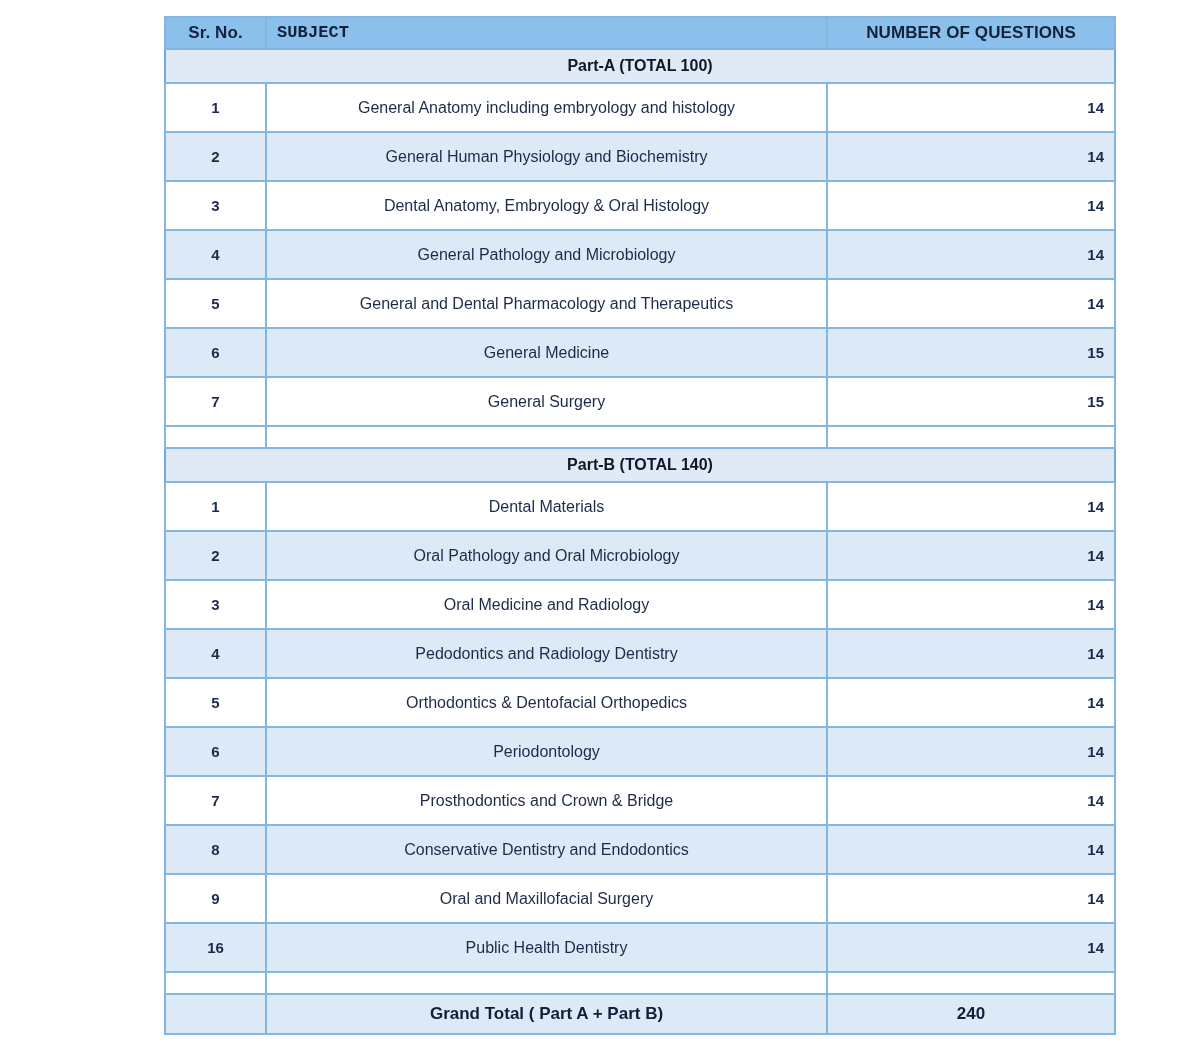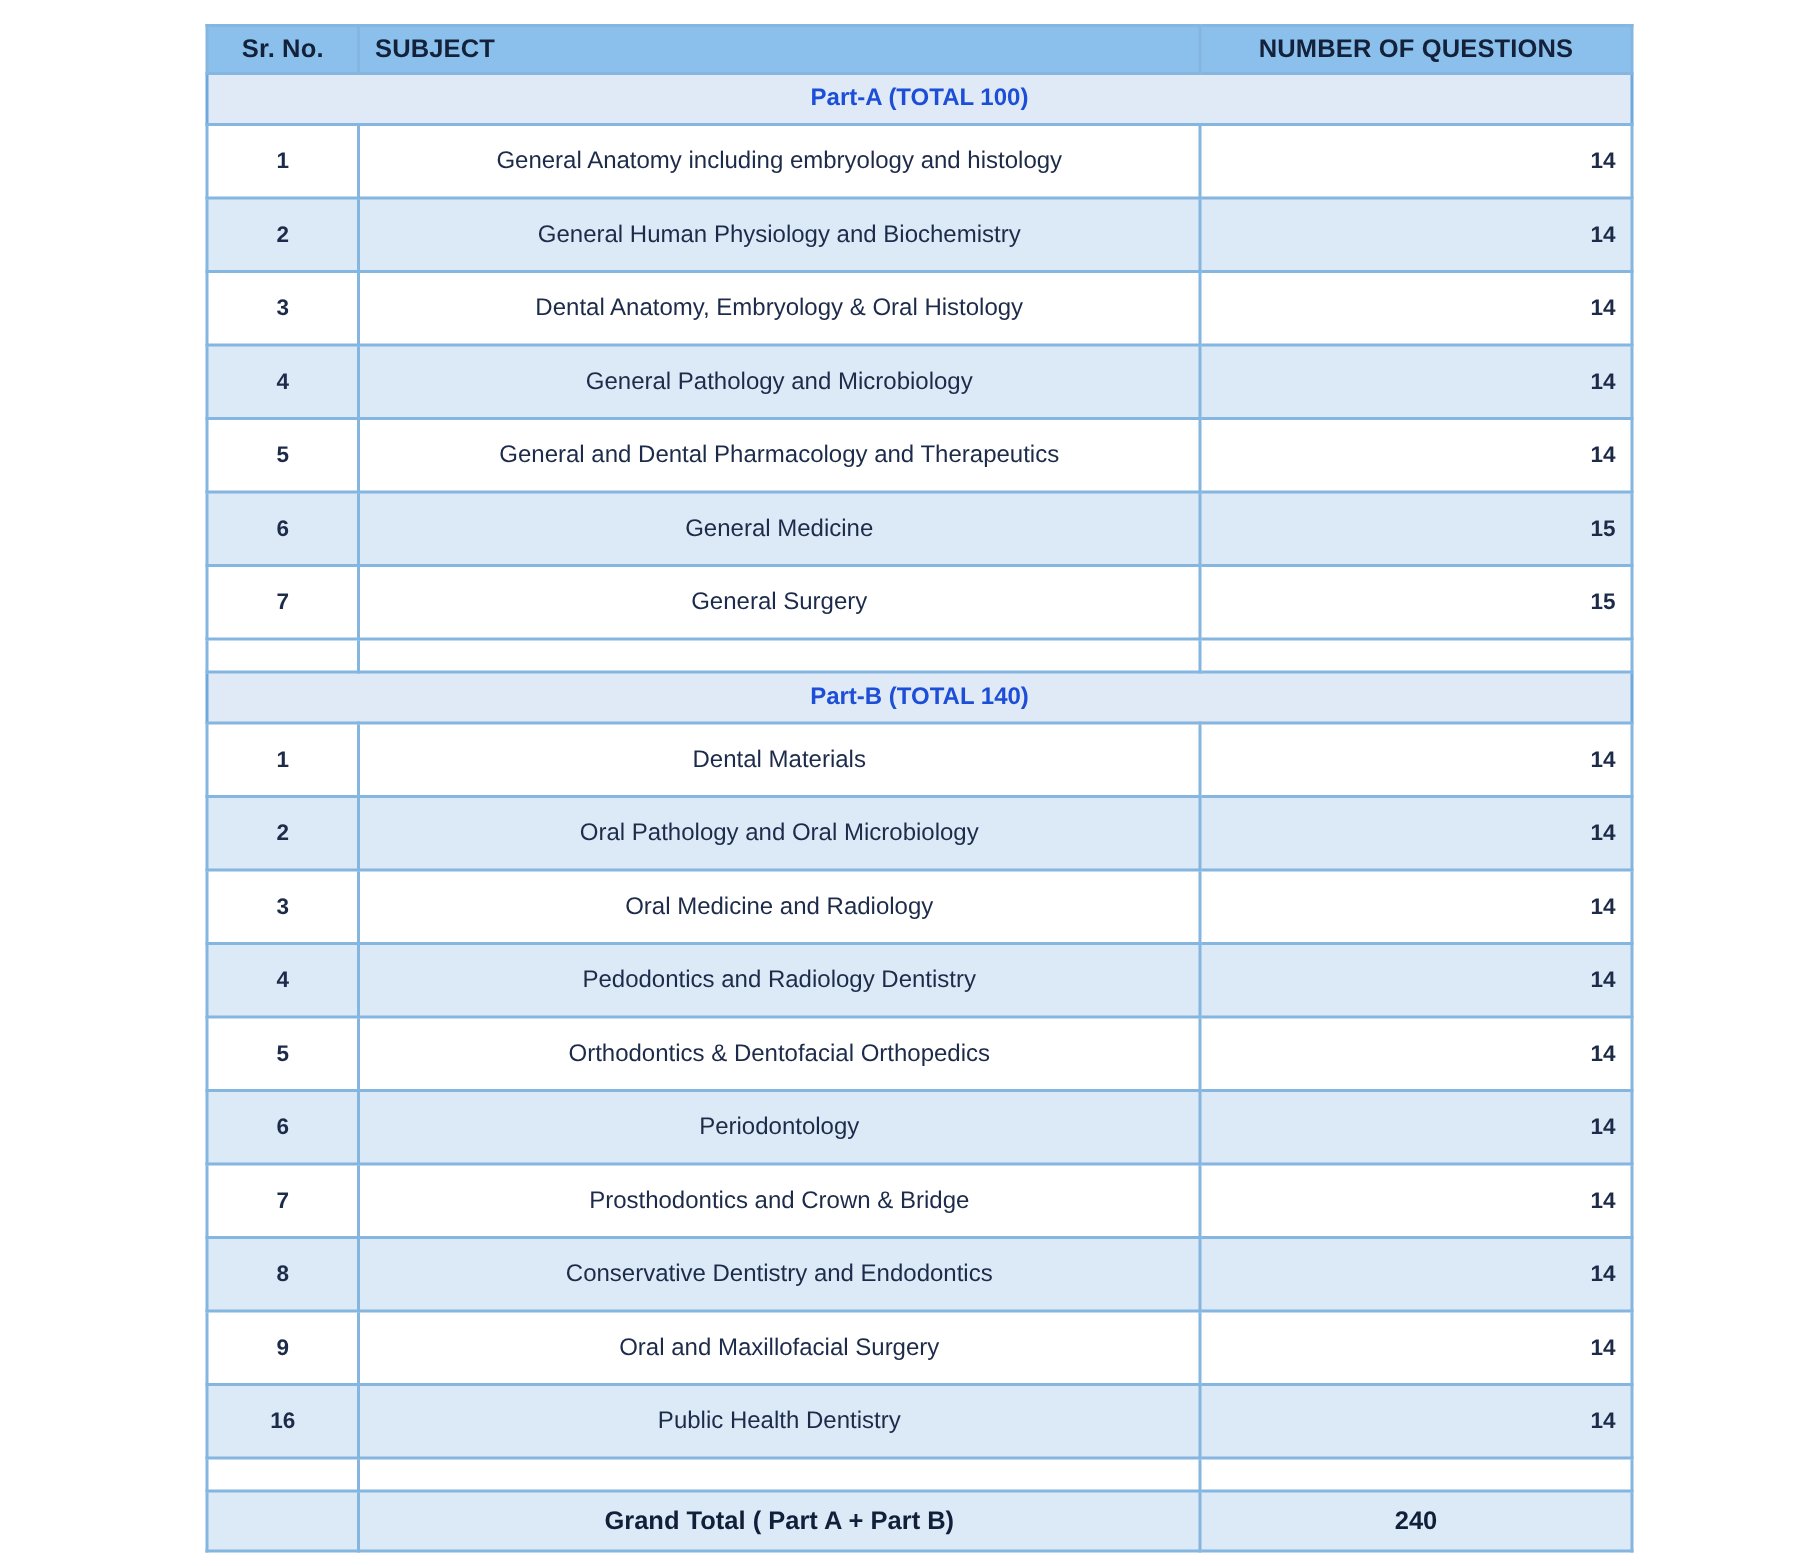--- a/index.html
+++ b/index.html
@@ -17,21 +17,21 @@
 
   .page {
     width: 1200px;
     height: 1044px;
     position: relative;
     background: #ffffff;
   }
 
   .table-wrap {
     position: absolute;
-    left: 137px;
+    left: 164px;
     top: 16px;
     width: 950px;
   }
 
   table.spec {
     border-collapse: collapse;
     table-layout: fixed;
     width: 950px;
     border: 2px solid #6fa8dc;
   }
@@ -52,27 +52,27 @@
     background: #8cc0ec;
     color: #13213a;
     font-size: 17px;
     font-weight: bold;
     height: 30px;
     line-height: 30px;
     letter-spacing: 0.1px;
     white-space: nowrap;
   }
   th.h-sr  { text-align: center; }
-  th.h-sub { text-align: left; padding-left: 10px; }
+  th.h-sub { text-align: left; padding-left: 10px; font-family: Liberation Mono, monospace; }
   th.h-num { }
 
   
   tr.section td {
     background: #dfeaf6;
-    color: #1d4ed8;
+    color: #0f172a;
     font-size: 16px;
     font-weight: bold;
     height: 32px;
     line-height: 32px;
     text-align: center;
     border-left: 2px solid #6fa8dc;
     border-right: 2px solid #6fa8dc;
   }
 
   

